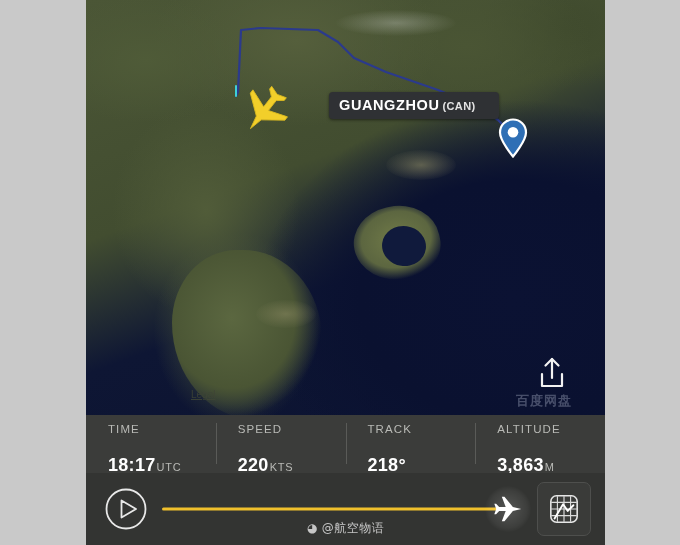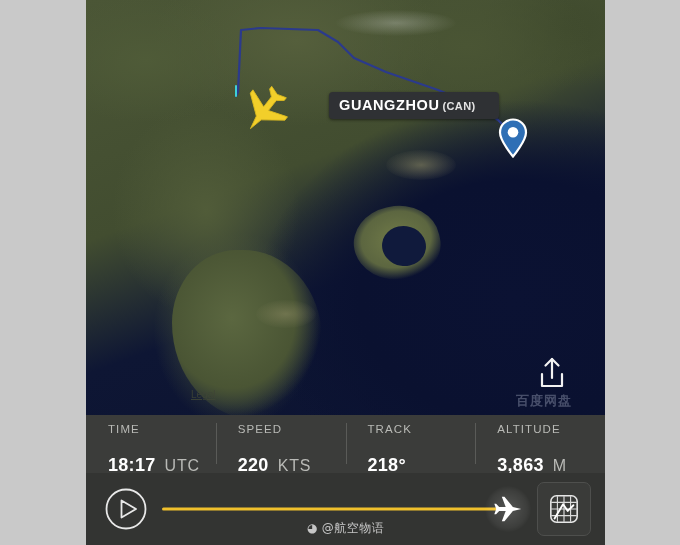--- a/index.html
+++ b/index.html
@@ -210,24 +210,24 @@
     margin-bottom: 20px;
   }
   .data-val {
     color: #ffffff;
     font-size: 18px;
     font-weight: bold;
     letter-spacing: .3px;
   }
   .data-unit {
     color: #b9bab6;
-    font-size: 16px;
+    font-size: 11px;
     font-weight: normal;
     letter-spacing: .8px;
-    margin-left: 9px;
+    margin-left: 1px;
   }
 
   
   #player-bar {
     position: absolute;
     left: 0; top: 473px;
     width: 519px; height: 72px;
     background: #333432;
     display: flex;
     align-items: center;

